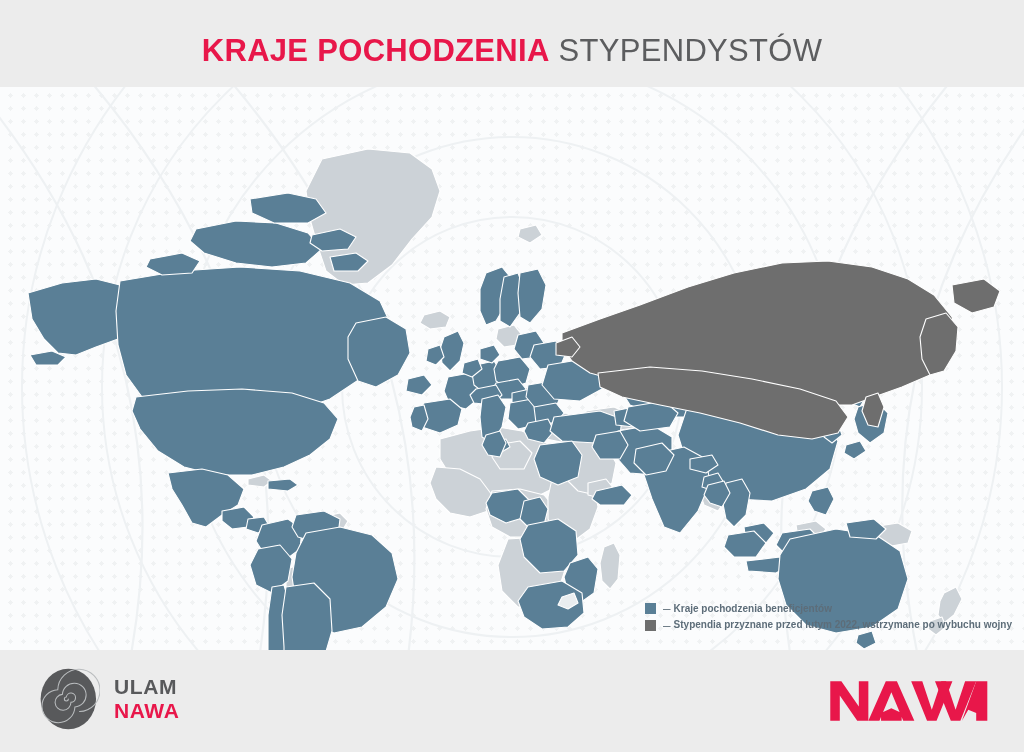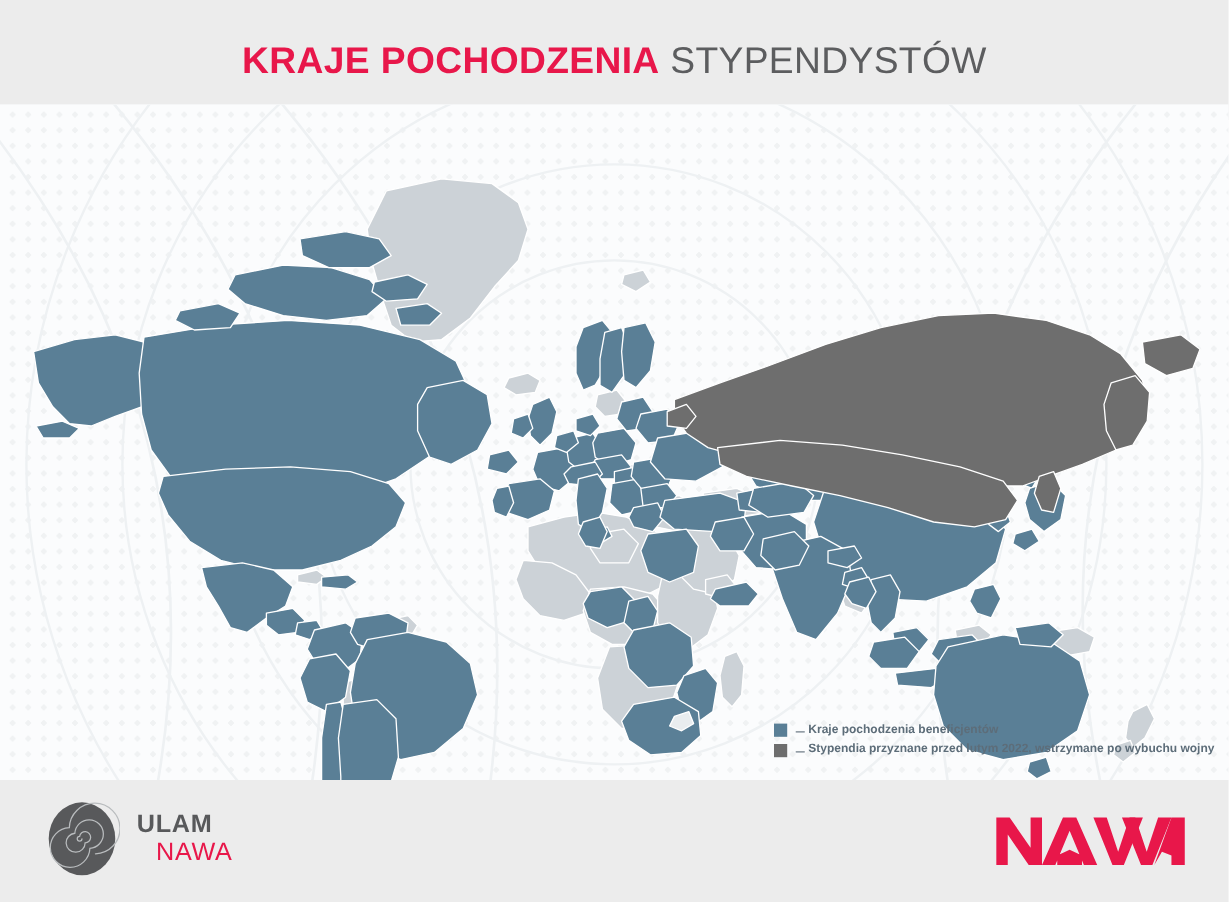--- a/index.html
+++ b/index.html
@@ -139,23 +139,22 @@
     display: block;
     color: #58595b;
     font-size: 21px;
     font-weight: 600;
     letter-spacing: 0.6px;
   }
   .ulam-words .w-nawa {
     display: block;
     color: #e8174a;
     font-size: 21px;
-    font-weight: 400;
+    font-weight: 700;
     letter-spacing: 0.6px;
-    margin-left: 16px;
   }
   .nawa-logo {
     position: absolute;
     right: 32px;
     top: 28px;
     width: 168px;
     height: 46px;
   }
 </style>
 </head>

